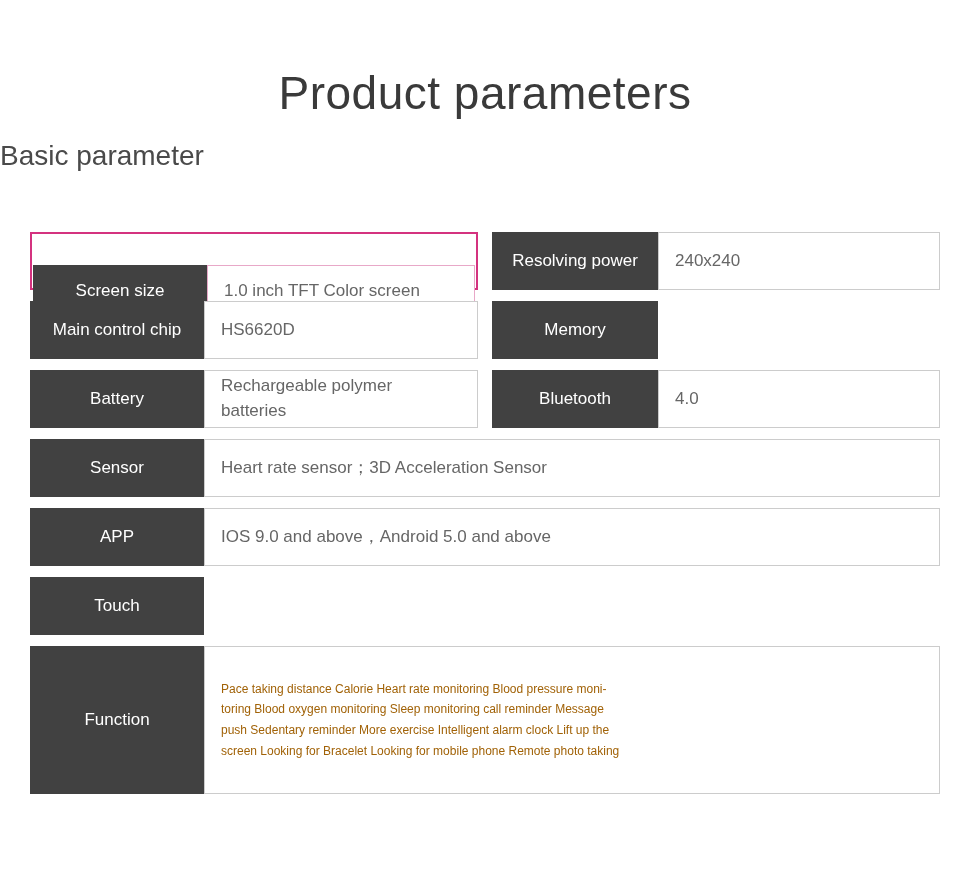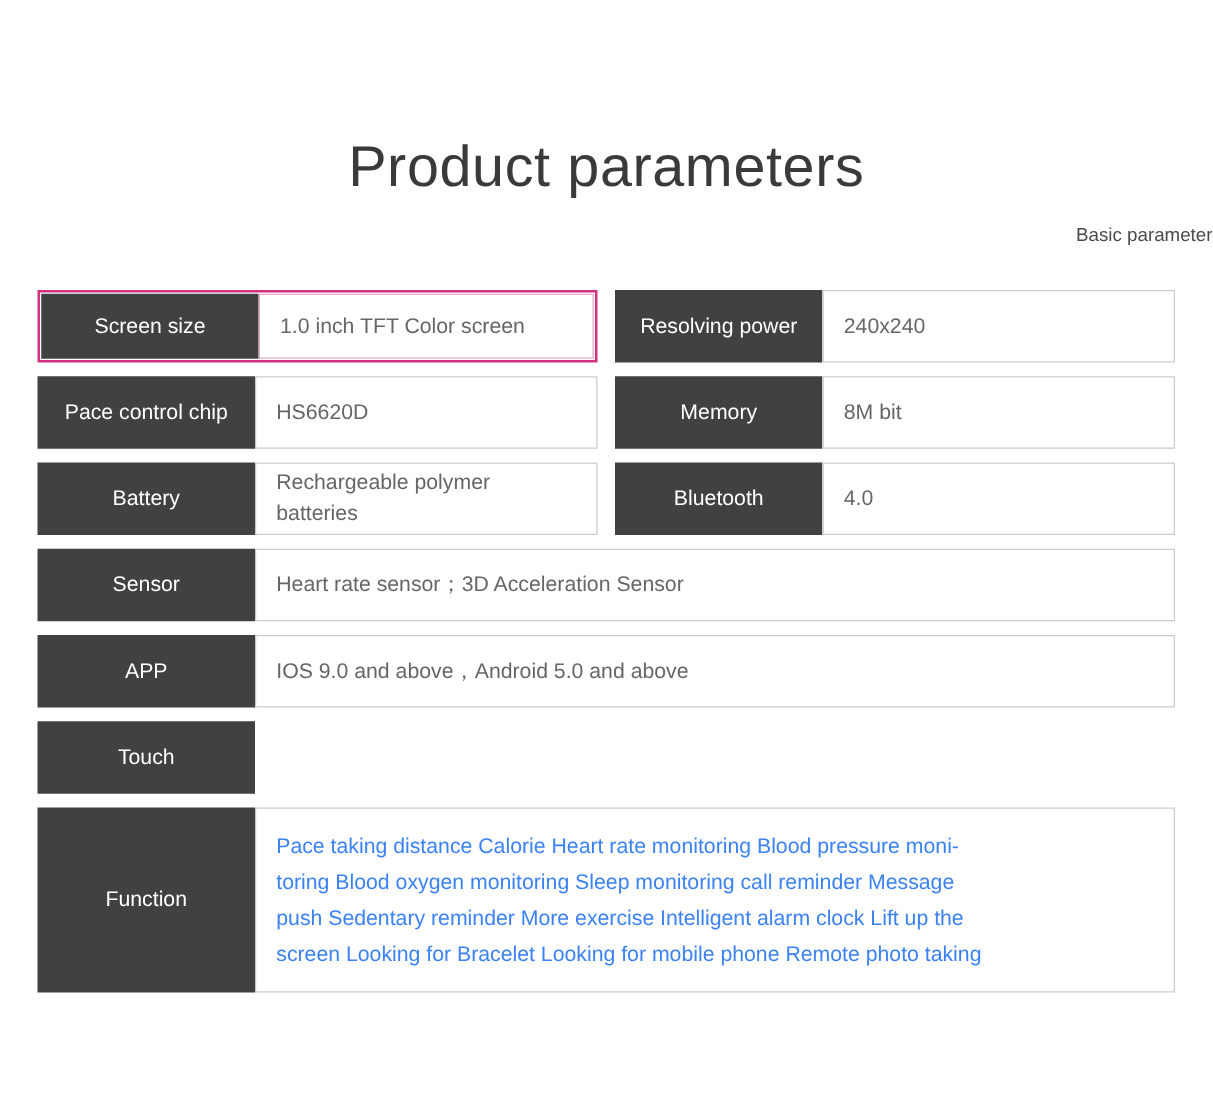--- a/index.html
+++ b/index.html
@@ -22,26 +22,26 @@
   }
 
   
   .title {
     text-align: center;
     font-size: 46px;
     font-weight: 400;
     color: #3a3a3a;
     letter-spacing: 0.5px;
     margin: 0;
-    padding-top: 108px;
+    padding-top: 68px;
     line-height: 1.1;
   }
   .subtitle {
-    text-align: right;
-    font-size: 15px;
+    text-align: left;
+    font-size: 28px;
     font-weight: 400;
     color: #4a4a4a;
     margin: 0;
     padding-top: 21px;
   }
 
   
   .spec-table {
     position: absolute;
     left: 30px;
@@ -101,29 +101,29 @@
 
   
   .lbl-w-left  { width: 174px; }
   .lbl-w-right { width: 166px; }
 
   
   .h-std  { height: 58px; }
   .h-func { height: 148px; }
 
   .cell.highlighted .cell-label,
-  .cell.highlighted .cell-value { height: 100%; }
+  .cell.highlighted .cell-value { height: 100%; margin-top: 30px; }
 
   .cell.highlighted .cell-value { border-color: #e8a8c8; }
 
   .func-text {
     white-space: pre-line;
     line-height: 1.72;
-    font-size: 17px;
-    color: #3b82f6;
+    font-size: 12px;
+    color: #a16207;
     padding: 0;
   }
   .cell-value.func {
     align-items: center;
     padding-left: 16px;
     padding-right: 8px;
   }
 </style>
 </head>
 <body>
@@ -141,26 +141,25 @@
         <div class="cell-value">1.0  inch TFT Color screen</div>
       </div>
       <div class="cell half h-std">
         <div class="cell-label lbl-w-right">Resolving power</div>
         <div class="cell-value">240x240</div>
       </div>
     </div>
 
     <div class="row-pair">
       <div class="cell half h-std">
-        <div class="cell-label lbl-w-left">Pace control chip</div>
+        <div class="cell-label lbl-w-left">Main control chip</div>
         <div class="cell-value">HS6620D</div>
       </div>
       <div class="cell half h-std">
         <div class="cell-label lbl-w-right">Memory</div>
-        <div class="cell-value">8M bit</div>
       </div>
     </div>
 
     <div class="row-pair">
       <div class="cell half h-std">
         <div class="cell-label lbl-w-left">Battery</div>
         <div class="cell-value">Rechargeable polymer
 batteries</div>
       </div>
       <div class="cell half h-std">

